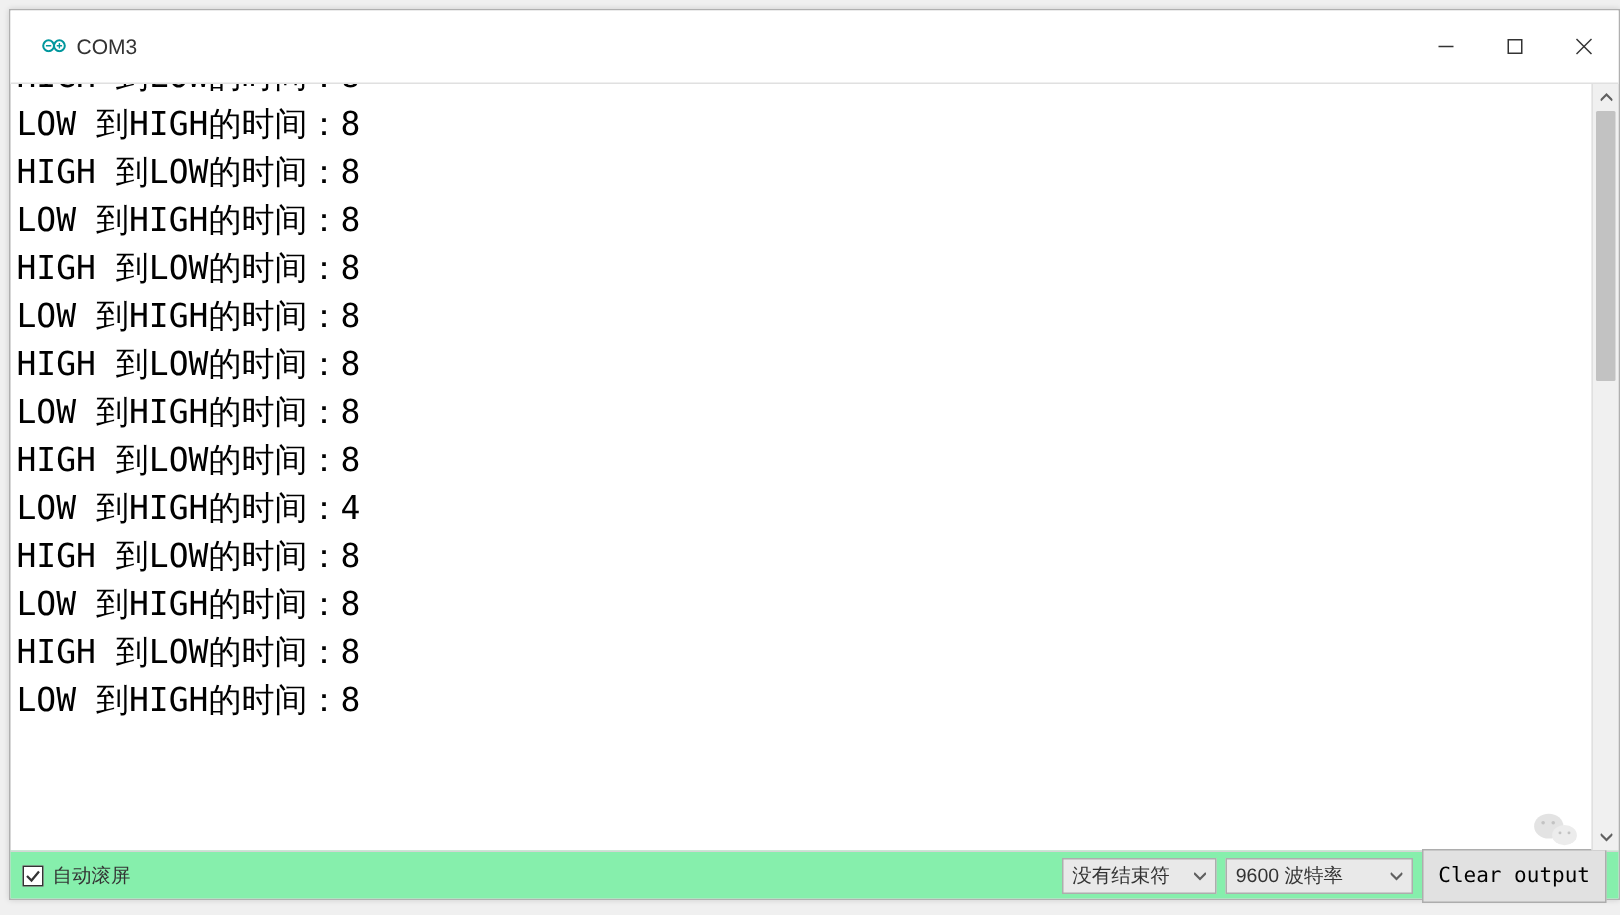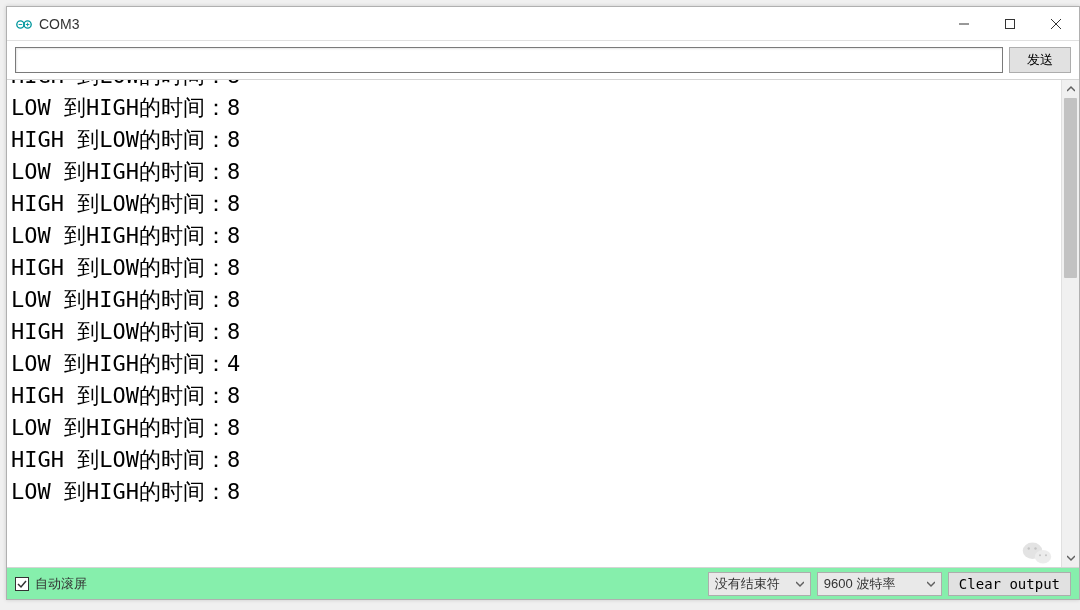--- a/index.html
+++ b/index.html
@@ -15,24 +15,24 @@
     width: 1074px;
     height: 594px;
     margin: 6px 0 0 6px;
     background: #fff;
     border: 1px solid #b0b0b0;
     display: flex;
     flex-direction: column;
     box-shadow: 0 0 4px rgba(0,0,0,0.15);
   }
   .titlebar {
-    height: 34px;
-    display: flex;
-    align-items: center;
-    padding: 0 0 0 8px;
+    height: 49px;
+    display: flex;
+    align-items: center;
+    padding: 0 0 0 20px;
     background: #ffffff;
     border-bottom: 1px solid #e0e0e0;
   }
   .app-icon {
     width: 18px; height: 18px;
     margin-right: 6px;
   }
   .title-text {
     font-size: 14px;
     color: #333;
@@ -144,21 +144,21 @@
     background: #e9e9e9;
     display: inline-flex;
     align-items: center;
     padding: 0 6px;
     font-size: 13px;
     gap: 6px;
   }
   .combo.lineend { width: 103px; justify-content: space-between; }
   .combo.baud { width: 125px; justify-content: space-between; }
   .clear-btn {
-    height: 24px;
+    height: 36px;
     border: 1px solid #adadad;
     background: #e1e1e1;
     font-family: monospace;
     font-size: 14px;
     padding: 0 10px;
     cursor: pointer;
   }
   .watermark {
     position: absolute;
     right: 28px;
@@ -206,24 +206,20 @@
         </svg>
     </div>
     <div class="win-btn close">
       <svg width="12" height="12">
           <line x1="1" y1="1" x2="11" y2="11" stroke="#333" stroke-width="1"></line>
           <line x1="11" y1="1" x2="1" y2="11" stroke="#333" stroke-width="1"></line>
         </svg>
     </div>
   </div>
 
-  <div class="input-row">
-    <input type="text" class="serial-input" value="" style="">
-    <button class="send-btn">发送</button>
-  </div>
 
   <div class="output-area">
     <div class="output-text" id="output-text">HIGH 到LOW的时间：8
 LOW 到HIGH的时间：8
 HIGH 到LOW的时间：8
 LOW 到HIGH的时间：8
 HIGH 到LOW的时间：8
 LOW 到HIGH的时间：8
 HIGH 到LOW的时间：8
 LOW 到HIGH的时间：8

